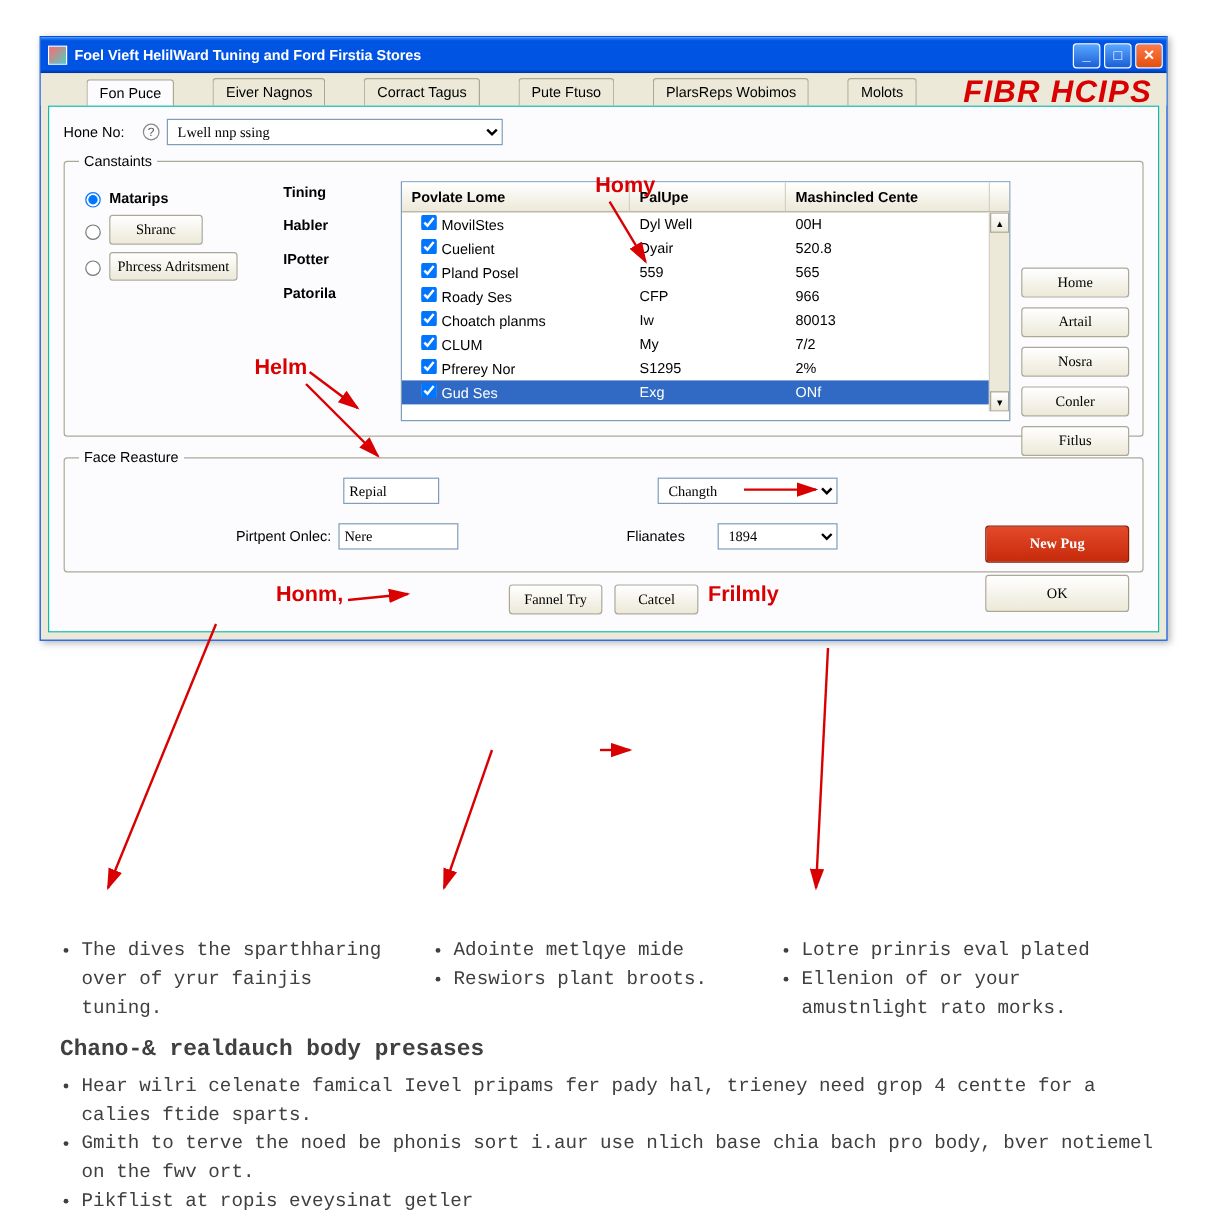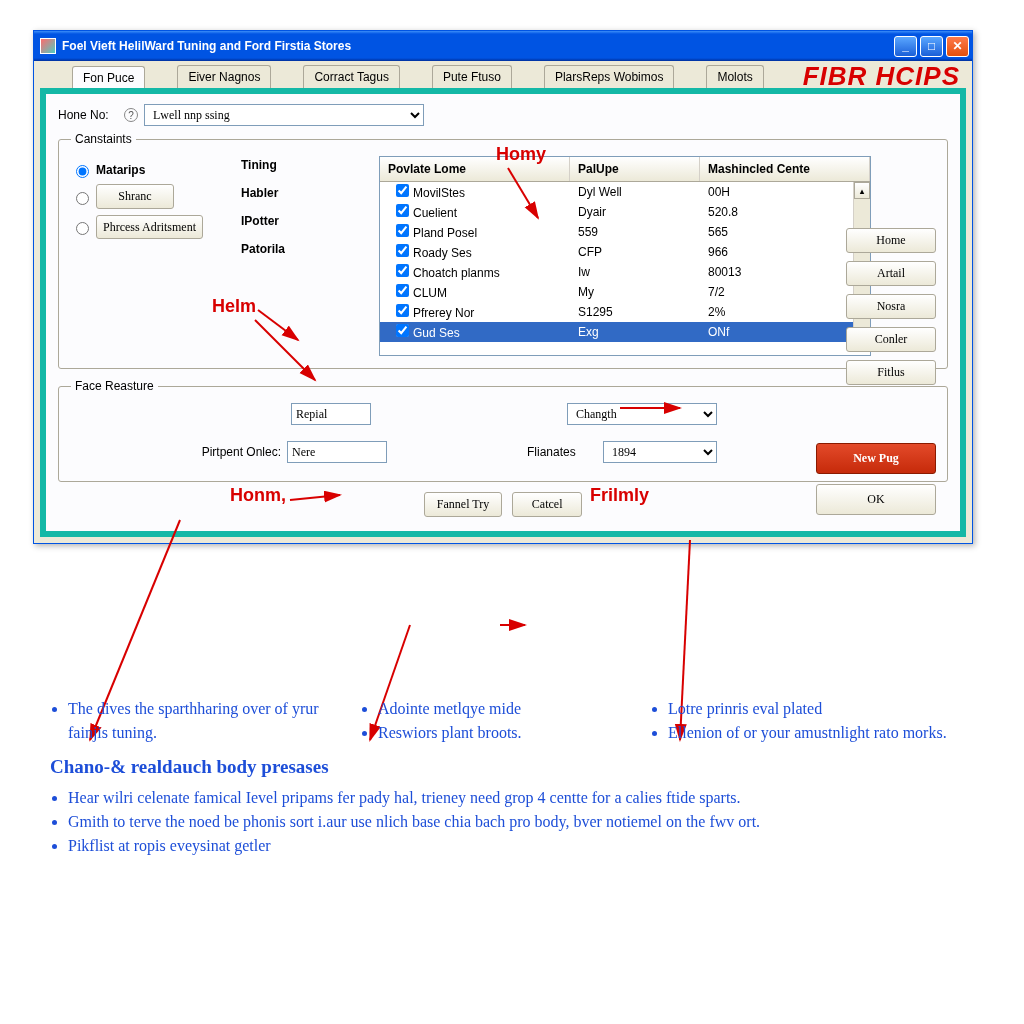--- a/index.html
+++ b/index.html
@@ -11,50 +11,50 @@
   .winbtn { width: 23px; height: 21px; margin-right: 3px; border: 1px solid #fff; border-radius: 3px; display: flex; align-items: center; justify-content: center; color: #fff; font-size: 12px; }
   .winbtn.min,.winbtn.max { background: linear-gradient(to bottom,#5aa7ff,#1a5fd8); }
   .winbtn.close { background: linear-gradient(to bottom,#ff7a4a,#e34f0c); }
   .tabs { display: flex; background: #ece9d8; padding: 4px 6px 0; gap: 0; position: relative; }
   .tab { border: 1px solid #aca899; border-bottom: none; padding: 4px 10px; background: #ece9d8; border-top-left-radius: 3px; border-top-right-radius: 3px; cursor: pointer; margin-left: 32px; }
   .tab.active { background: #fcfcfe; position: relative; top: 1px; }
   .brand { position: absolute; right: 12px; top: 2px; text-align: right; }
   .brand .b1 { font-family: Impact,sans-serif; font-size: 26px; letter-spacing: 1px; color: #d80000; font-style: italic; font-weight: bold; line-height: 1;}
   .ford-logo { display: inline-block; margin-top: 2px; width: 140px; height: 52px; border-radius: 50%/50%; background: radial-gradient(ellipse at center,#1a4fb3 0%,#0a2a6e 70%); border: 3px solid #c0c0c0; box-shadow: inset 0 2px 6px rgba(255,255,255,.4),0 2px 4px rgba(0,0,0,.3); position:relative; display:flex;align-items:center;justify-content:center;}
   .ford-logo span{font-family:'Brush Script MT',cursive;font-size:30px;color:#fff;font-style:italic;}
-  .body { border: 6px solid #14b8a6; margin: 0 6px 6px; background: #fcfcfe; padding: 10px 12px 14px; position: relative; }
+  .body { border: 1px solid #14b8a6; margin: 0 6px 6px; background: #fcfcfe; padding: 10px 12px 14px; position: relative; }
   fieldset { border: 1px solid #aca899; border-radius: 3px; margin: 6px 0 10px; padding: 10px 12px 12px; }
   legend { padding: 0 4px; }
   .row { display: flex; align-items: center; gap: 6px; margin-bottom: 6px; }
   label.lbl { min-width: 60px; }
   select, input[type=text] { border: 1px solid #7f9db9; height: 22px; padding: 2px 4px; font-family: Tahoma; font-size: 12px; background: #fff; }
   select { padding-right: 18px; }
   .radio { display: flex; align-items: center; gap: 4px; margin: 6px 0; }
   .btn { border: 1px solid #aca899; background: linear-gradient(to bottom,#fff,#ece9d8); padding: 4px 12px; min-width: 70px; text-align: center; cursor: pointer; border-radius: 3px; font-family: Tahoma; font-size: 12px;}
   .btn.red { background: linear-gradient(to bottom,#e34a2a,#c62a0a); color: #fff; border-color: #8a1a00; font-weight: bold; }
   .sidebtns { position: absolute; right: 24px; top: 134px; display: flex; flex-direction: column; gap: 8px; }
   .sidebtns .btn { min-width: 90px; }
-  .listview { border: 1px solid #7f9db9; background: #fff; height: 200px; position: relative; margin-left: 40px; }
+  .listview { border: 1px solid #7f9db9; background: #fff; height: 200px; position: relative; }
   .lv-head { display: flex; background: linear-gradient(to bottom,#fff,#ece9d8); border-bottom: 1px solid #aca899; }
   .lv-head div { padding: 5px 8px; border-right: 1px solid #d4d0c8; font-weight: bold; }
   .lv-body { overflow: hidden; height: 166px; position: relative; }
   .lv-row { display: flex; align-items: center; height: 20px; }
   .lv-row.sel { background: #316ac5; color: #fff; }
   .lv-row div { padding: 0 8px; }
   .lv-row input[type=checkbox]{margin:0 4px 0 8px;}
   .c1{width:190px;} .c2{width:130px;} .c3{width:170px;}
   .scrollbar{position:absolute;right:0;top:0;bottom:0;width:17px;background:#ece9d8;border-left:1px solid #d4d0c8;}
   .scrollbar .up,.scrollbar .down{height:17px;background:linear-gradient(to bottom,#fff,#ece9d8);border:1px solid #aca899;display:flex;align-items:center;justify-content:center;font-size:9px;}
   .scrollbar .down{position:absolute;bottom:0;left:0;right:0;}
   .constants{display:flex;gap:10px;}
   .left-opts{width:160px;}
   .mid-col{width:88px;font-weight:bold;font-size:12px;display:flex;flex-direction:column;gap:14px;padding-top:2px;}
   .anno{position:absolute;color:#d80000;font-weight:bold;font-family:Arial;font-size:18px;pointer-events:none;}
   svg.arrows{position:absolute;left:0;top:0;width:1024px;height:1024px;pointer-events:none;}
-  .bullets{position:absolute;left:50px;top:697px;width:920px;font-size:16px;line-height:1.5;color:#1d4ed8;font-family:Liberation Serif, serif;}
+  .bullets{position:absolute;left:50px;top:780px;width:920px;font-size:16px;line-height:1.5;color:#404040;font-family:Liberation Mono, monospace;}
   .bullets ul{margin:0;padding-left:18px;}
   .bullets .cols{display:flex;gap:30px;}
   .bullets h3{font-size:19px;margin:8px 0 4px;}
   .help{width:14px;height:14px;border:1px solid #888;border-radius:50%;display:inline-flex;align-items:center;justify-content:center;font-size:10px;color:#555;}
   .bottom-btns{display:flex;gap:10px;justify-content:center;margin-top:10px;}
   .ok-area{position:absolute;right:24px;bottom:16px;display:flex;flex-direction:column;gap:10px;align-items:stretch;}
   .ok-area .btn{min-width:120px;padding:7px 12px;}
 </style>
 </head>
 <body>
@@ -185,21 +185,21 @@
             <label style="min-width:100px;margin-left:-110px;text-align:right">Pirtpent Onlec:</label>
             <input type="text" style="width: 100px;" value="Nere">
           </div>
         </div>
         <div style="display:flex;flex-direction:column;gap:10px;margin-left:120px">
           <div class="row" style="justify-content:flex-end">
             <select style="width:150px"><option>Changth</option></select>
           </div>
           <div class="row">
             <label style="min-width:70px">Flianates</label>
-            <select style="width:114px"><option>1894</option></select>
+            <select style="width:100px"><option>1894</option></select>
           </div>
         </div>
       </div>
     </fieldset>
 
     <div class="bottom-btns">
       <button class="btn">Fannel Try</button>
       <button class="btn">Catcel</button>
     </div>
 

